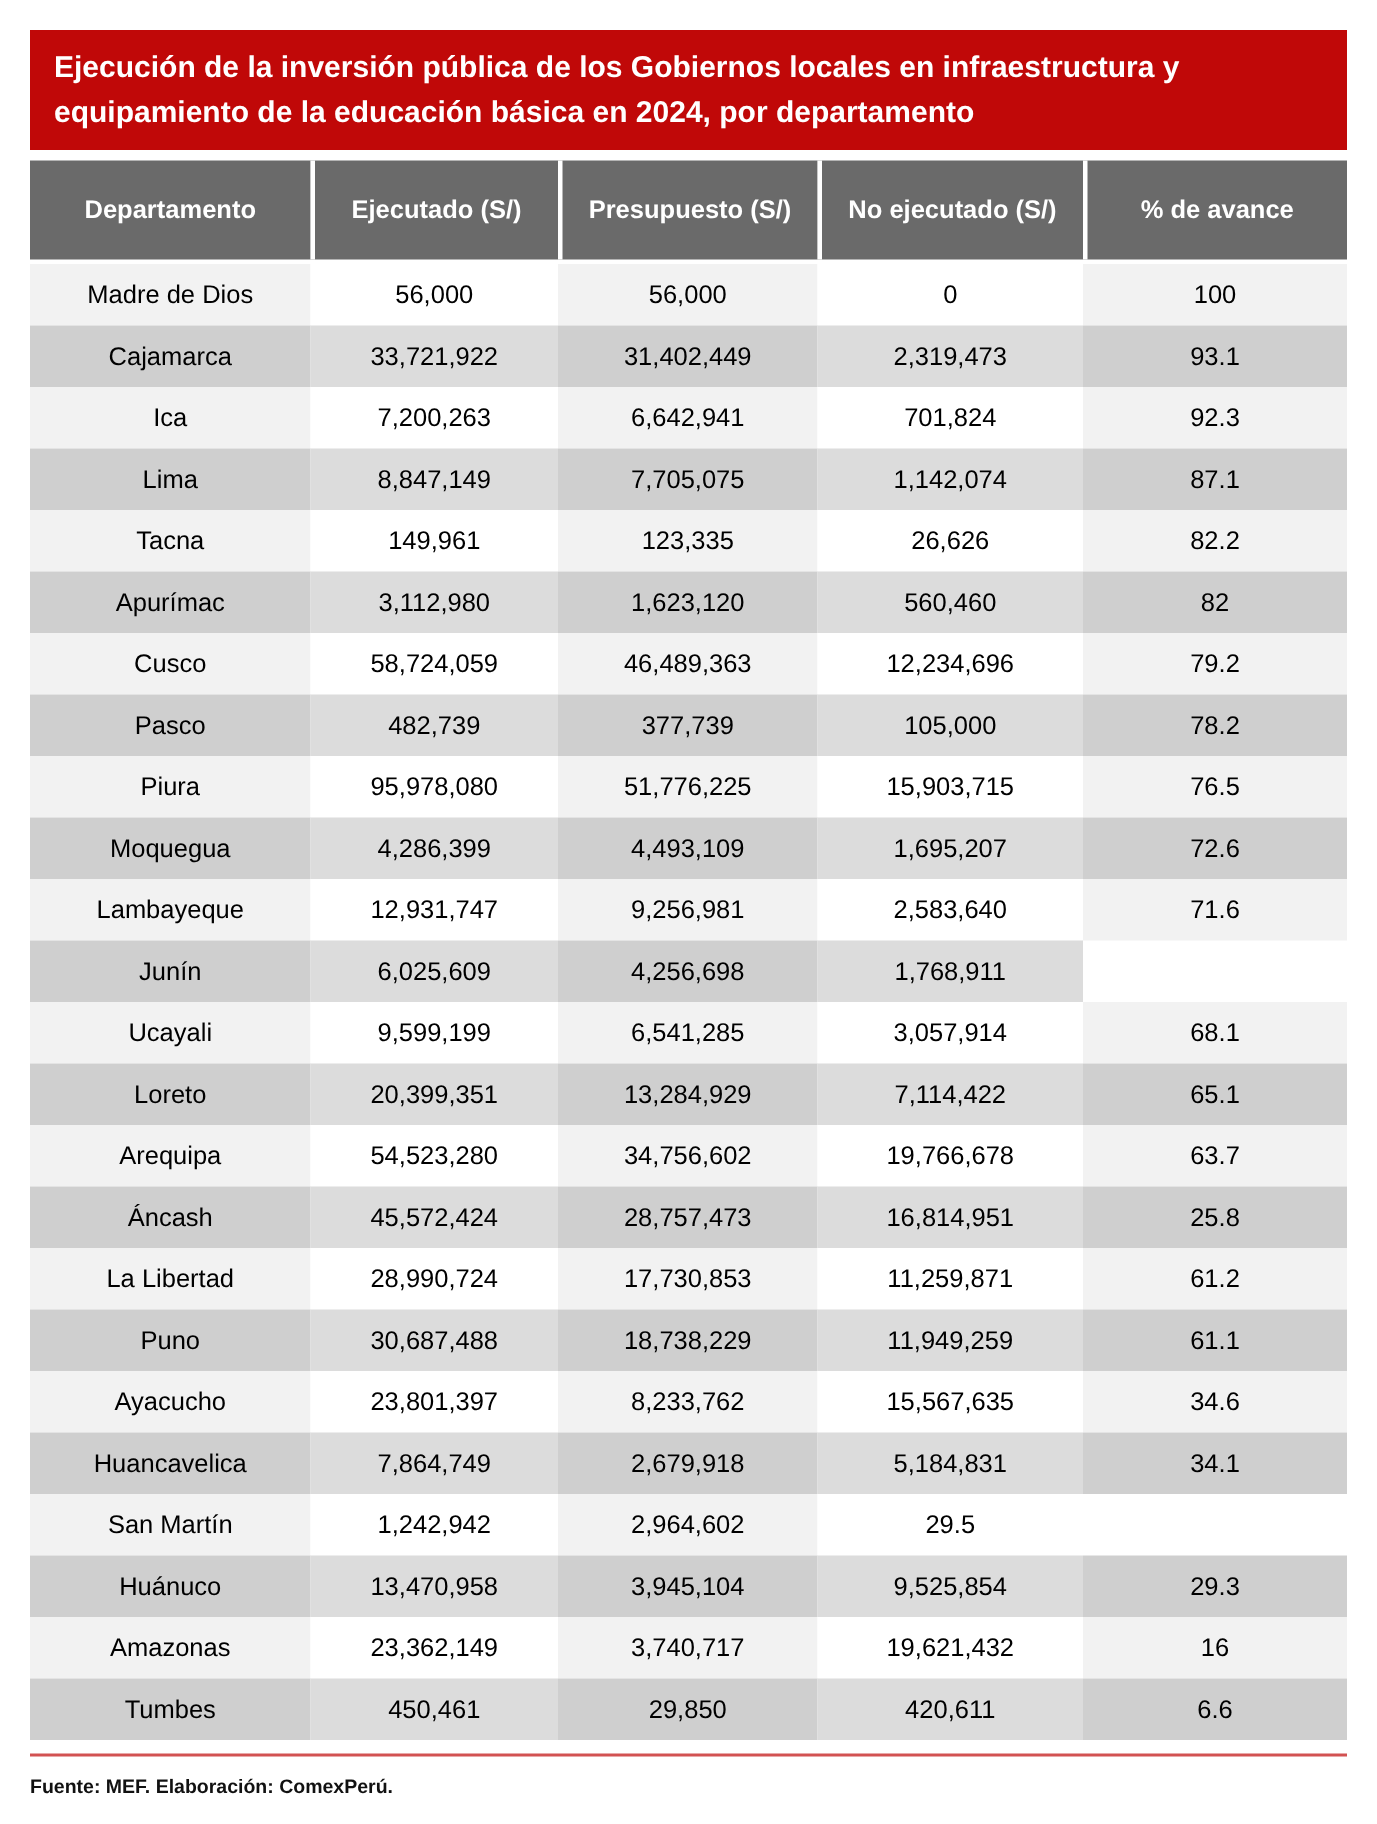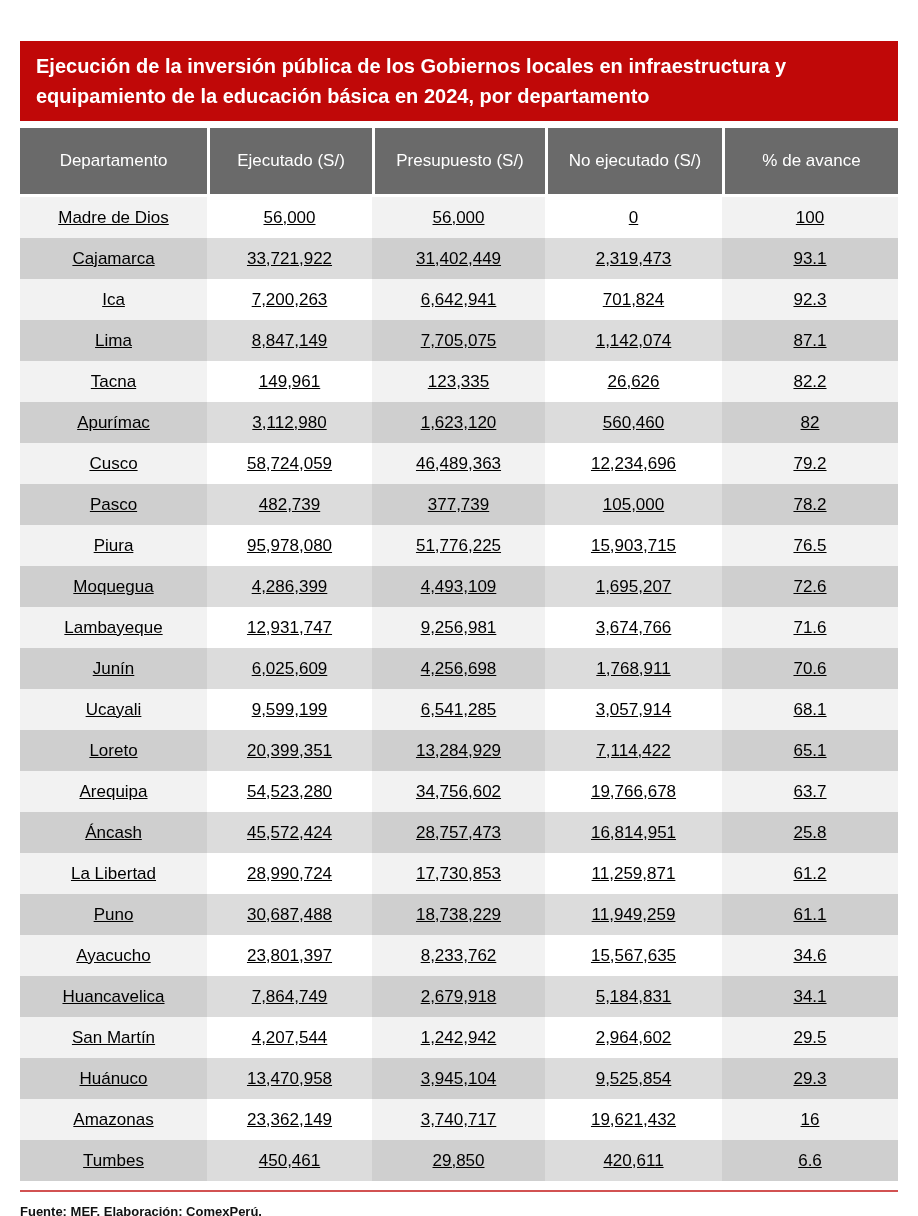--- a/index.html
+++ b/index.html
@@ -20,53 +20,51 @@
     padding: 20px;
   }
   .title-bar {
     background: var(--accent_red, #c00808);
     height: 80px;
     display: flex;
     align-items: center;
     box-sizing: border-box;
     padding: 0 16px;
     margin-bottom: 7px;
-    margin-top: 21px;
   }
   .title-bar .title {
     color: #ffffff;
     font-weight: bold;
     font-size: 20px;
     line-height: 1.5;
   }
   .grid-row {
     display: grid;
     grid-template-columns: 187fr 165fr 173fr 177fr 176fr;
   }
   .header-row {
     margin-bottom: 3px;
   }
   .header-cell {
     background: var(--header_gray, #6a6a6a);
     color: #ffffff;
-    font-weight: normal;
+    font-weight: bold;
     font-size: 17px;
     height: 66px;
     display: flex;
     align-items: center;
     justify-content: center;
     text-align: center;
     box-sizing: border-box;
   }
   .header-cell + .header-cell {
     border-left: 3px solid #ffffff;
   }
   .row {
     height: 41px;
-    text-decoration: underline;
   }
   .cell {
     display: flex;
     align-items: center;
     justify-content: center;
     font-size: 17px;
     color: #000000;
     text-align: center;
     box-sizing: border-box;
   }
@@ -181,30 +179,29 @@
     <div class="cell">4,286,399</div>
     <div class="cell">4,493,109</div>
     <div class="cell">1,695,207</div>
     <div class="cell">72.6</div>
   </div>
 
   <div class="grid-row row light">
     <div class="cell">Lambayeque</div>
     <div class="cell">12,931,747</div>
     <div class="cell">9,256,981</div>
-    <div class="cell">3,674,766</div>
+    <div class="cell">2,583,640</div>
     <div class="cell">71.6</div>
   </div>
 
   <div class="grid-row row dark">
     <div class="cell">Junín</div>
     <div class="cell">6,025,609</div>
     <div class="cell">4,256,698</div>
     <div class="cell">1,768,911</div>
-    <div class="cell">70.6</div>
   </div>
 
   <div class="grid-row row light">
     <div class="cell">Ucayali</div>
     <div class="cell">9,599,199</div>
     <div class="cell">6,541,285</div>
     <div class="cell">3,057,914</div>
     <div class="cell">68.1</div>
   </div>
 
@@ -259,21 +256,20 @@
   <div class="grid-row row dark">
     <div class="cell">Huancavelica</div>
     <div class="cell">7,864,749</div>
     <div class="cell">2,679,918</div>
     <div class="cell">5,184,831</div>
     <div class="cell">34.1</div>
   </div>
 
   <div class="grid-row row light">
     <div class="cell">San Martín</div>
-    <div class="cell">4,207,544</div>
     <div class="cell">1,242,942</div>
     <div class="cell">2,964,602</div>
     <div class="cell">29.5</div>
   </div>
 
   <div class="grid-row row dark">
     <div class="cell">Huánuco</div>
     <div class="cell">13,470,958</div>
     <div class="cell">3,945,104</div>
     <div class="cell">9,525,854</div>

